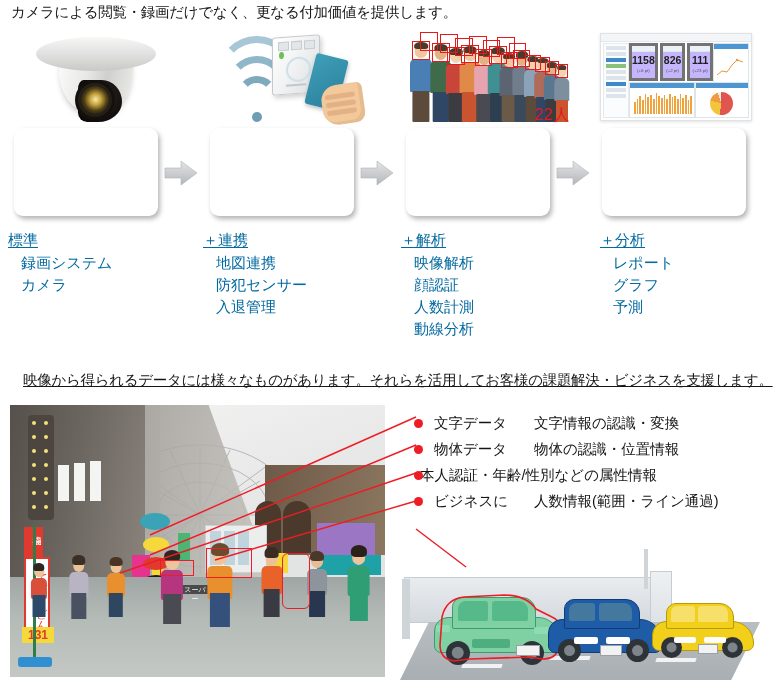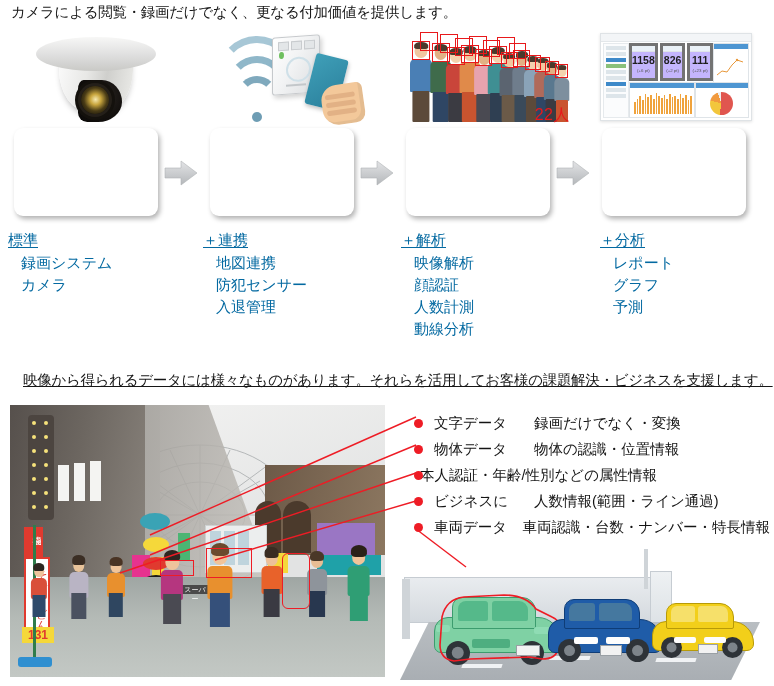--- a/index.html
+++ b/index.html
@@ -623,40 +623,35 @@
       <line x1="120" y1="178" x2="416" y2="78"></line>
       <line x1="215" y1="165" x2="416" y2="106"></line>
       <line x1="466" y1="172" x2="416" y2="134"></line>
     </g>
   </svg>
 
   <div class="legend">
     <div class="lrow">
       <span class="ldot"></span>
       <span class="lname">文字データ</span>
-      <span class="ldesc">録画だけでなく・変換</span>
+      <span class="ldesc">文字情報の認識・変換</span>
     </div>
     <div class="lrow">
       <span class="ldot"></span>
       <span class="lname">物体データ</span>
       <span class="ldesc">物体の認識・位置情報</span>
     </div>
     <div class="lrow">
       <span class="ldot"></span>
       <span class="ldesc">本人認証・年齢/性別などの属性情報</span>
     </div>
     <div class="lrow">
       <span class="ldot"></span>
       <span class="lname">ビジネスに</span>
       <span class="ldesc">人数情報(範囲・ライン通過)</span>
-    </div>
-    <div class="lrow">
-      <span class="ldot"></span>
-      <span class="lname">車両データ</span>
-      <span class="ldesc">車両認識・台数・ナンバー・特長情報</span>
     </div>
   </div>
 
   <div id="cars">
     <div class="lot-back"></div>
     <div class="lot-back2"></div>
     <div class="pole"></div>
     <div class="lot-floor"></div>
     <div class="lot-edge"></div>
     <div class="stripe" style="left:150px;bottom:26px;width:40px;"></div>

